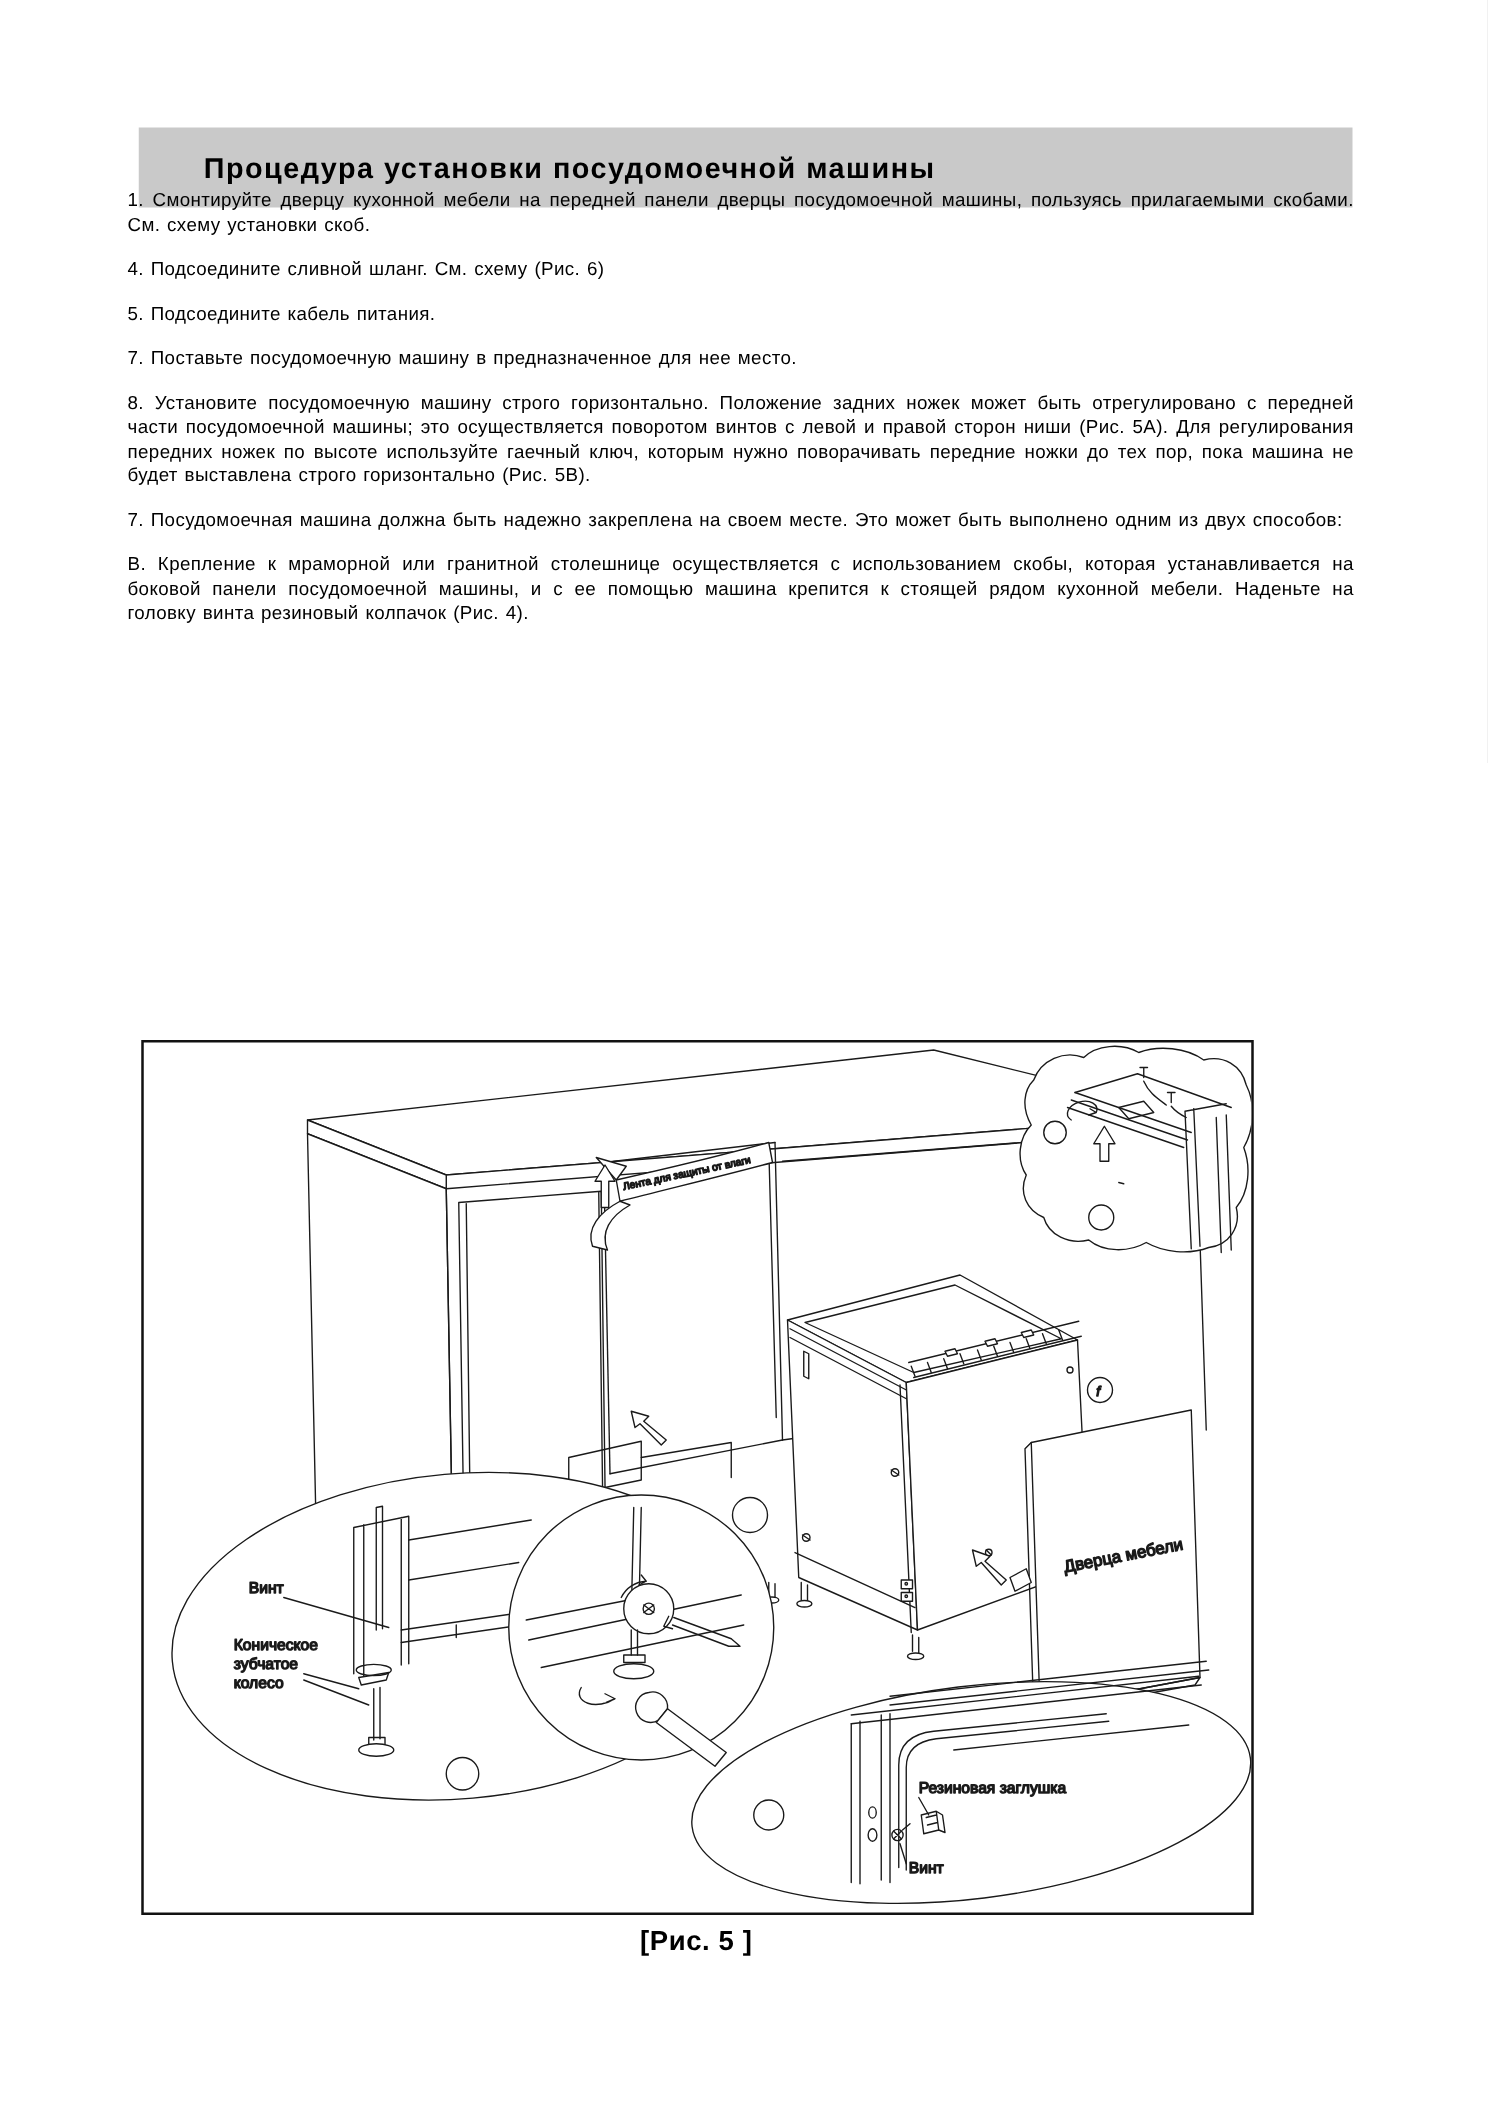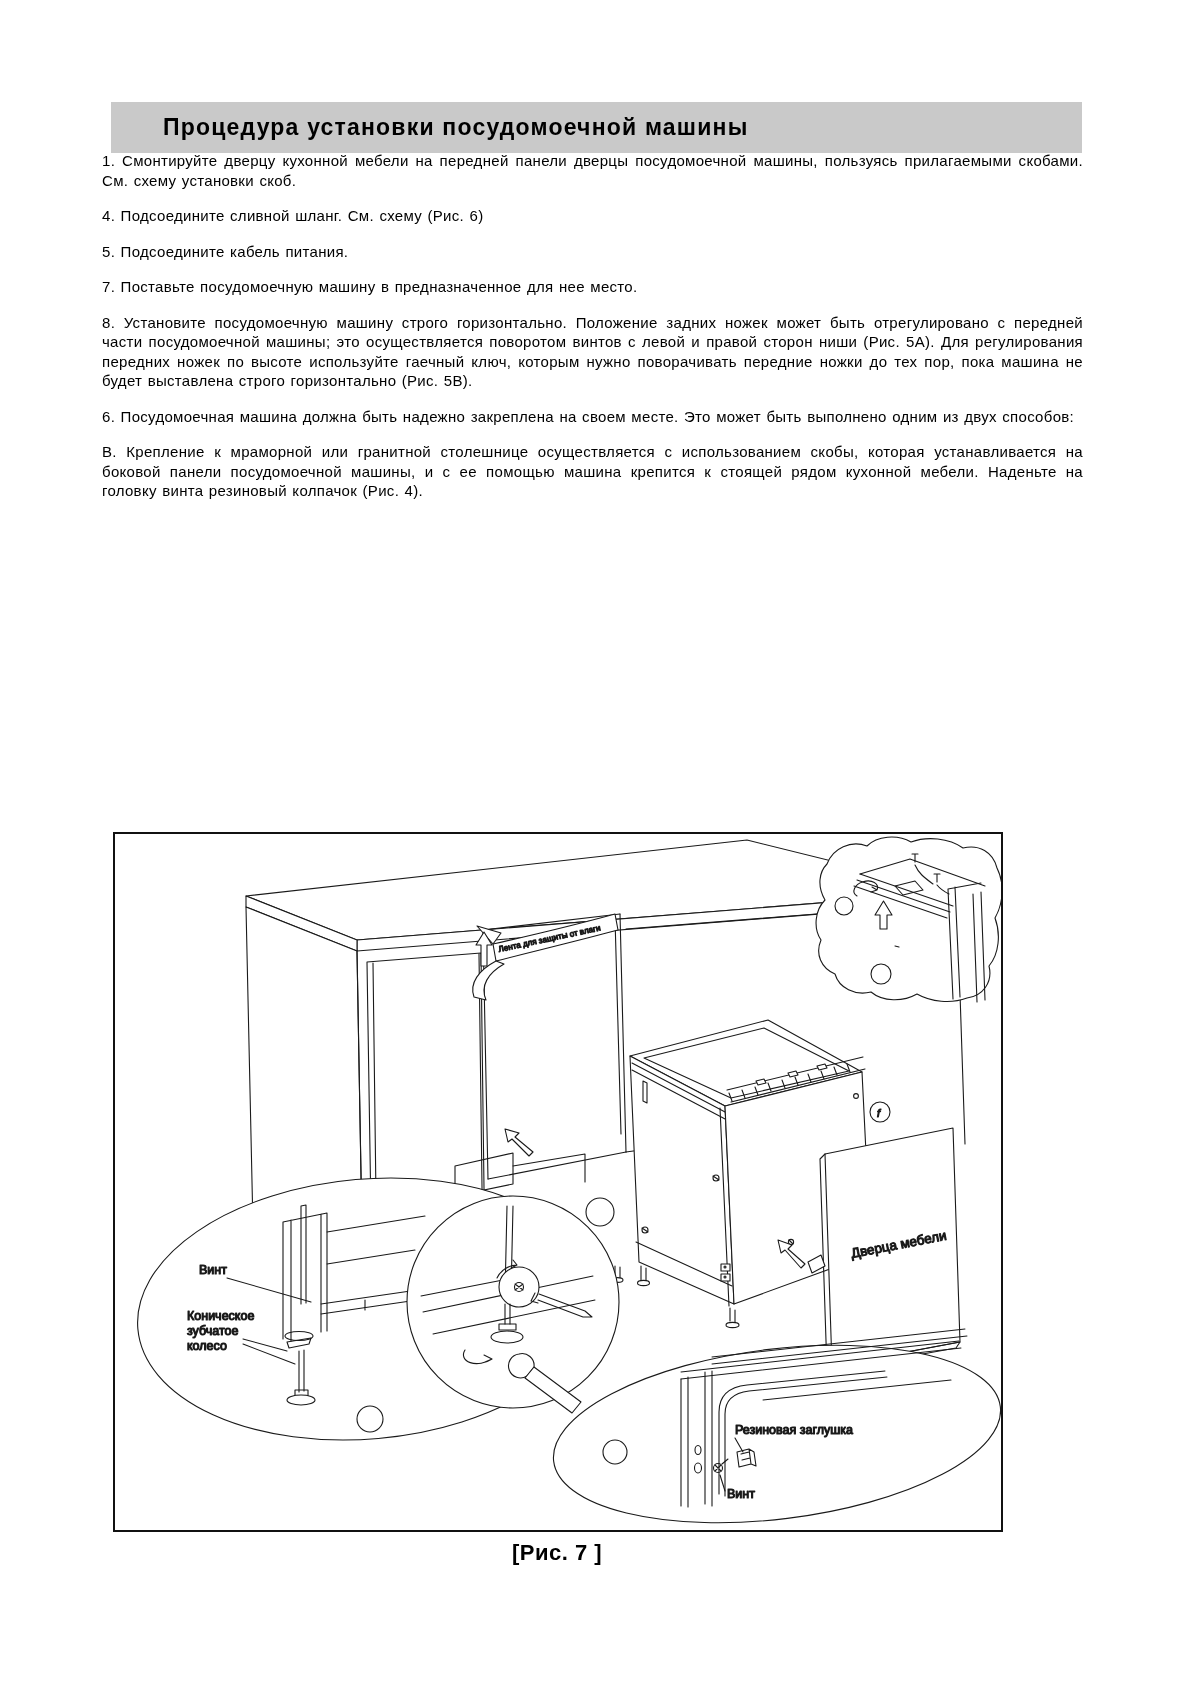--- a/index.html
+++ b/index.html
@@ -1,18 +1,18 @@
 <!DOCTYPE html>
 <html><head>
 <meta charset="utf-8">
 <style>
   html,body{margin:0;padding:0;background:#e8e8e8;}
   .page{position:relative;width:1190px;height:1684px;background:#ffffff;
         font-family:"Liberation Sans","DejaVu Sans",sans-serif;color:#000;overflow:hidden;}
-  .title-bar{position:absolute;left:111px;top:102px;width:971px;height:51px;
+  .title-bar{position:absolute;left:111px;top:102px;width:971px;height:64px;
              background:#c9c9c9;display:flex;align-items:center;}
   .title-bar h1{margin:0 0 0 52px;font-size:23px;font-weight:bold;letter-spacing:1.2px;}
   .body-text{position:absolute;left:102px;top:151px;width:981px;}
   .body-text p{margin:0 0 16px 0;font-size:15px;line-height:1.3;text-align:justify;
                letter-spacing:0.3px;word-spacing:1px;}
   .figure-frame{position:absolute;left:113px;top:832px;width:886px;height:696px;
                 border:2px solid #111;box-sizing:content-box;background:#fff;}
   .figure-caption{position:absolute;left:113px;top:1540px;width:888px;text-align:center;
                   font-size:22px;font-weight:bold;letter-spacing:0.5px;}
   svg text{font-family:"Liberation Sans","DejaVu Sans",sans-serif;fill:#111;}
@@ -25,21 +25,21 @@
   <div class="title-bar">
     <h1>Процедура установки посудомоечной машины</h1>
   </div>
 
   <div class="body-text">
     <p>1. Смонтируйте дверцу кухонной мебели на передней панели дверцы посудомоечной машины, пользуясь прилагаемыми скобами. См. схему установки скоб.</p>
     <p>4. Подсоедините сливной шланг. См. схему (Рис. 6)</p>
     <p>5. Подсоедините кабель питания.</p>
     <p>7. Поставьте посудомоечную машину в предназначенное для нее место.</p>
     <p>8. Установите посудомоечную машину строго горизонтально. Положение задних ножек может быть отрегулировано с передней части посудомоечной машины; это осуществляется поворотом винтов с левой и правой сторон ниши (Рис. 5А). Для регулирования передних ножек по высоте используйте гаечный ключ, которым нужно поворачивать передние ножки до тех пор, пока машина не будет выставлена строго горизонтально (Рис. 5В).</p>
-    <p>6. Посудомоечная машина должна быть надежно закреплена на своем месте. Это может быть выполнено одним из двух способов:</p>
+    <p>7. Посудомоечная машина должна быть надежно закреплена на своем месте. Это может быть выполнено одним из двух способов:</p>
     <p>В. Крепление к мраморной или гранитной столешнице осуществляется с использованием скобы, которая устанавливается на боковой панели посудомоечной машины, и с ее помощью машина крепится к стоящей рядом кухонной мебели. Наденьте на головку винта резиновый колпачок (Рис. 4).</p>
   </div>
 
   <div class="figure-frame">
     <svg width="886" height="696" viewBox="0 0 886 696">
       <g stroke="#1a1a1a" stroke-width="1.1" fill="none" stroke-linejoin="round" stroke-linecap="round">
 
         <g>
 
           <path d="M131,62 L632,6 L842,58 L242,106 Z" fill="#fff"></path>
@@ -207,15 +207,15 @@
           <text x="620" y="600" font-size="12.5">Резиновая заглушка</text>
           <path d="M620,604 L628,618"></path>
           <text x="612" y="664" font-size="12.5">Винт</text>
           <path d="M610,657 L605,641"></path>
         </g>
 
       </g>
     </svg>
   </div>
 
-  <div class="figure-caption">[Рис. 7 ]</div>
+  <div class="figure-caption">[Рис. 5 ]</div>
 
 </div>
 
 </body></html>

